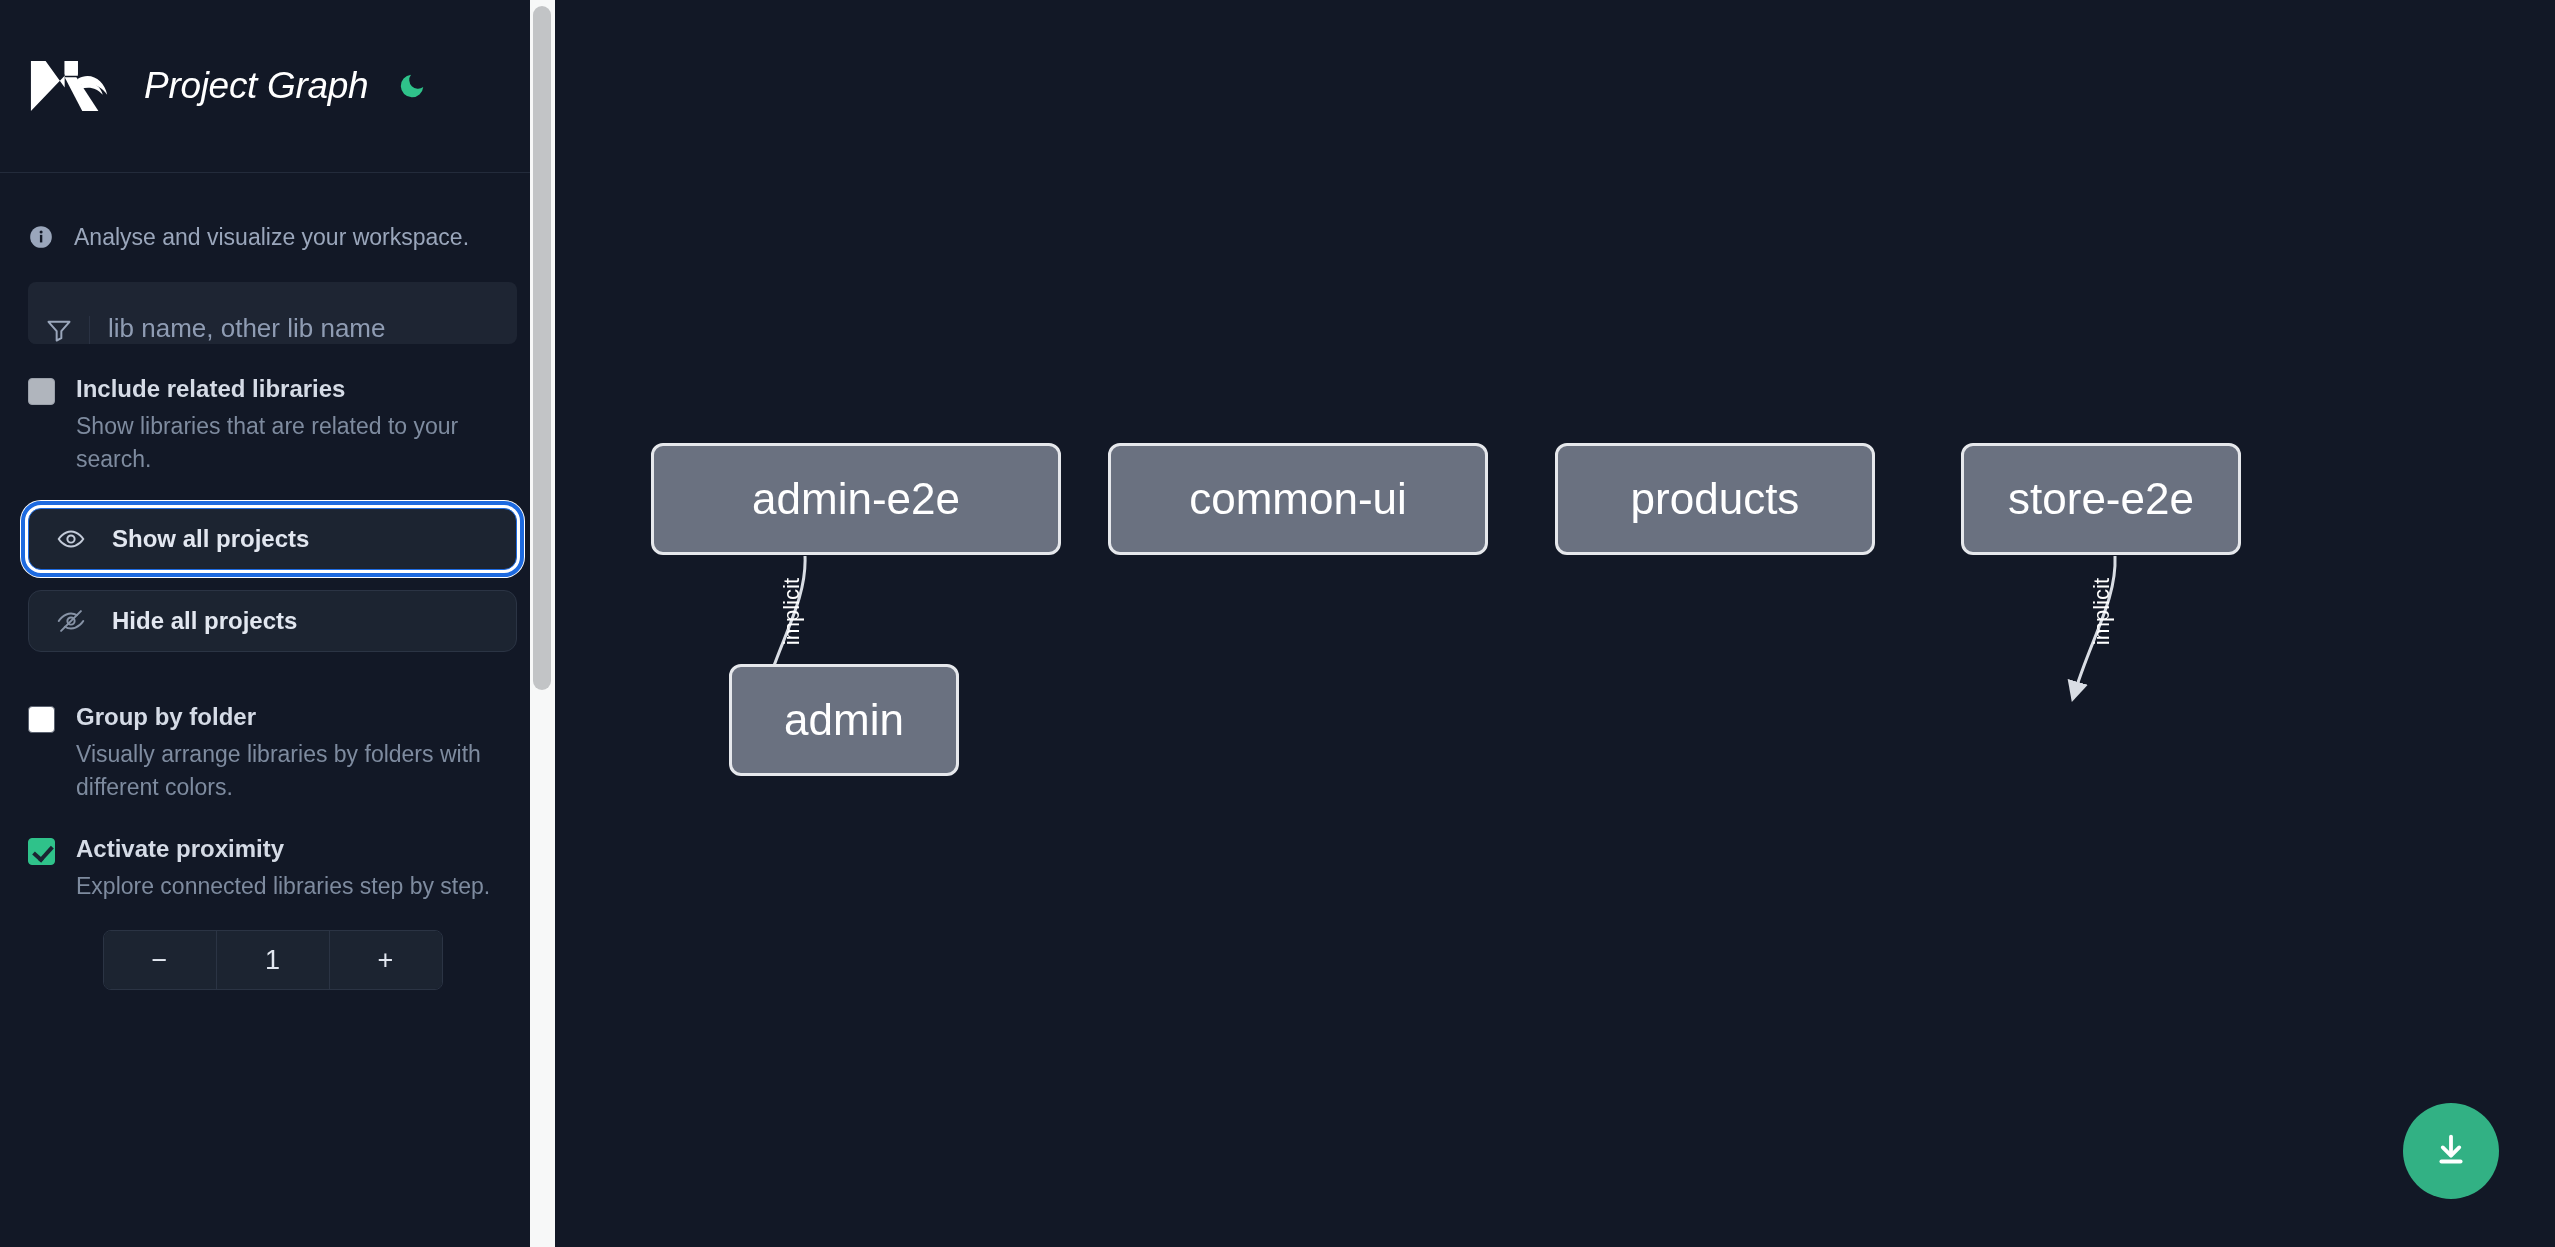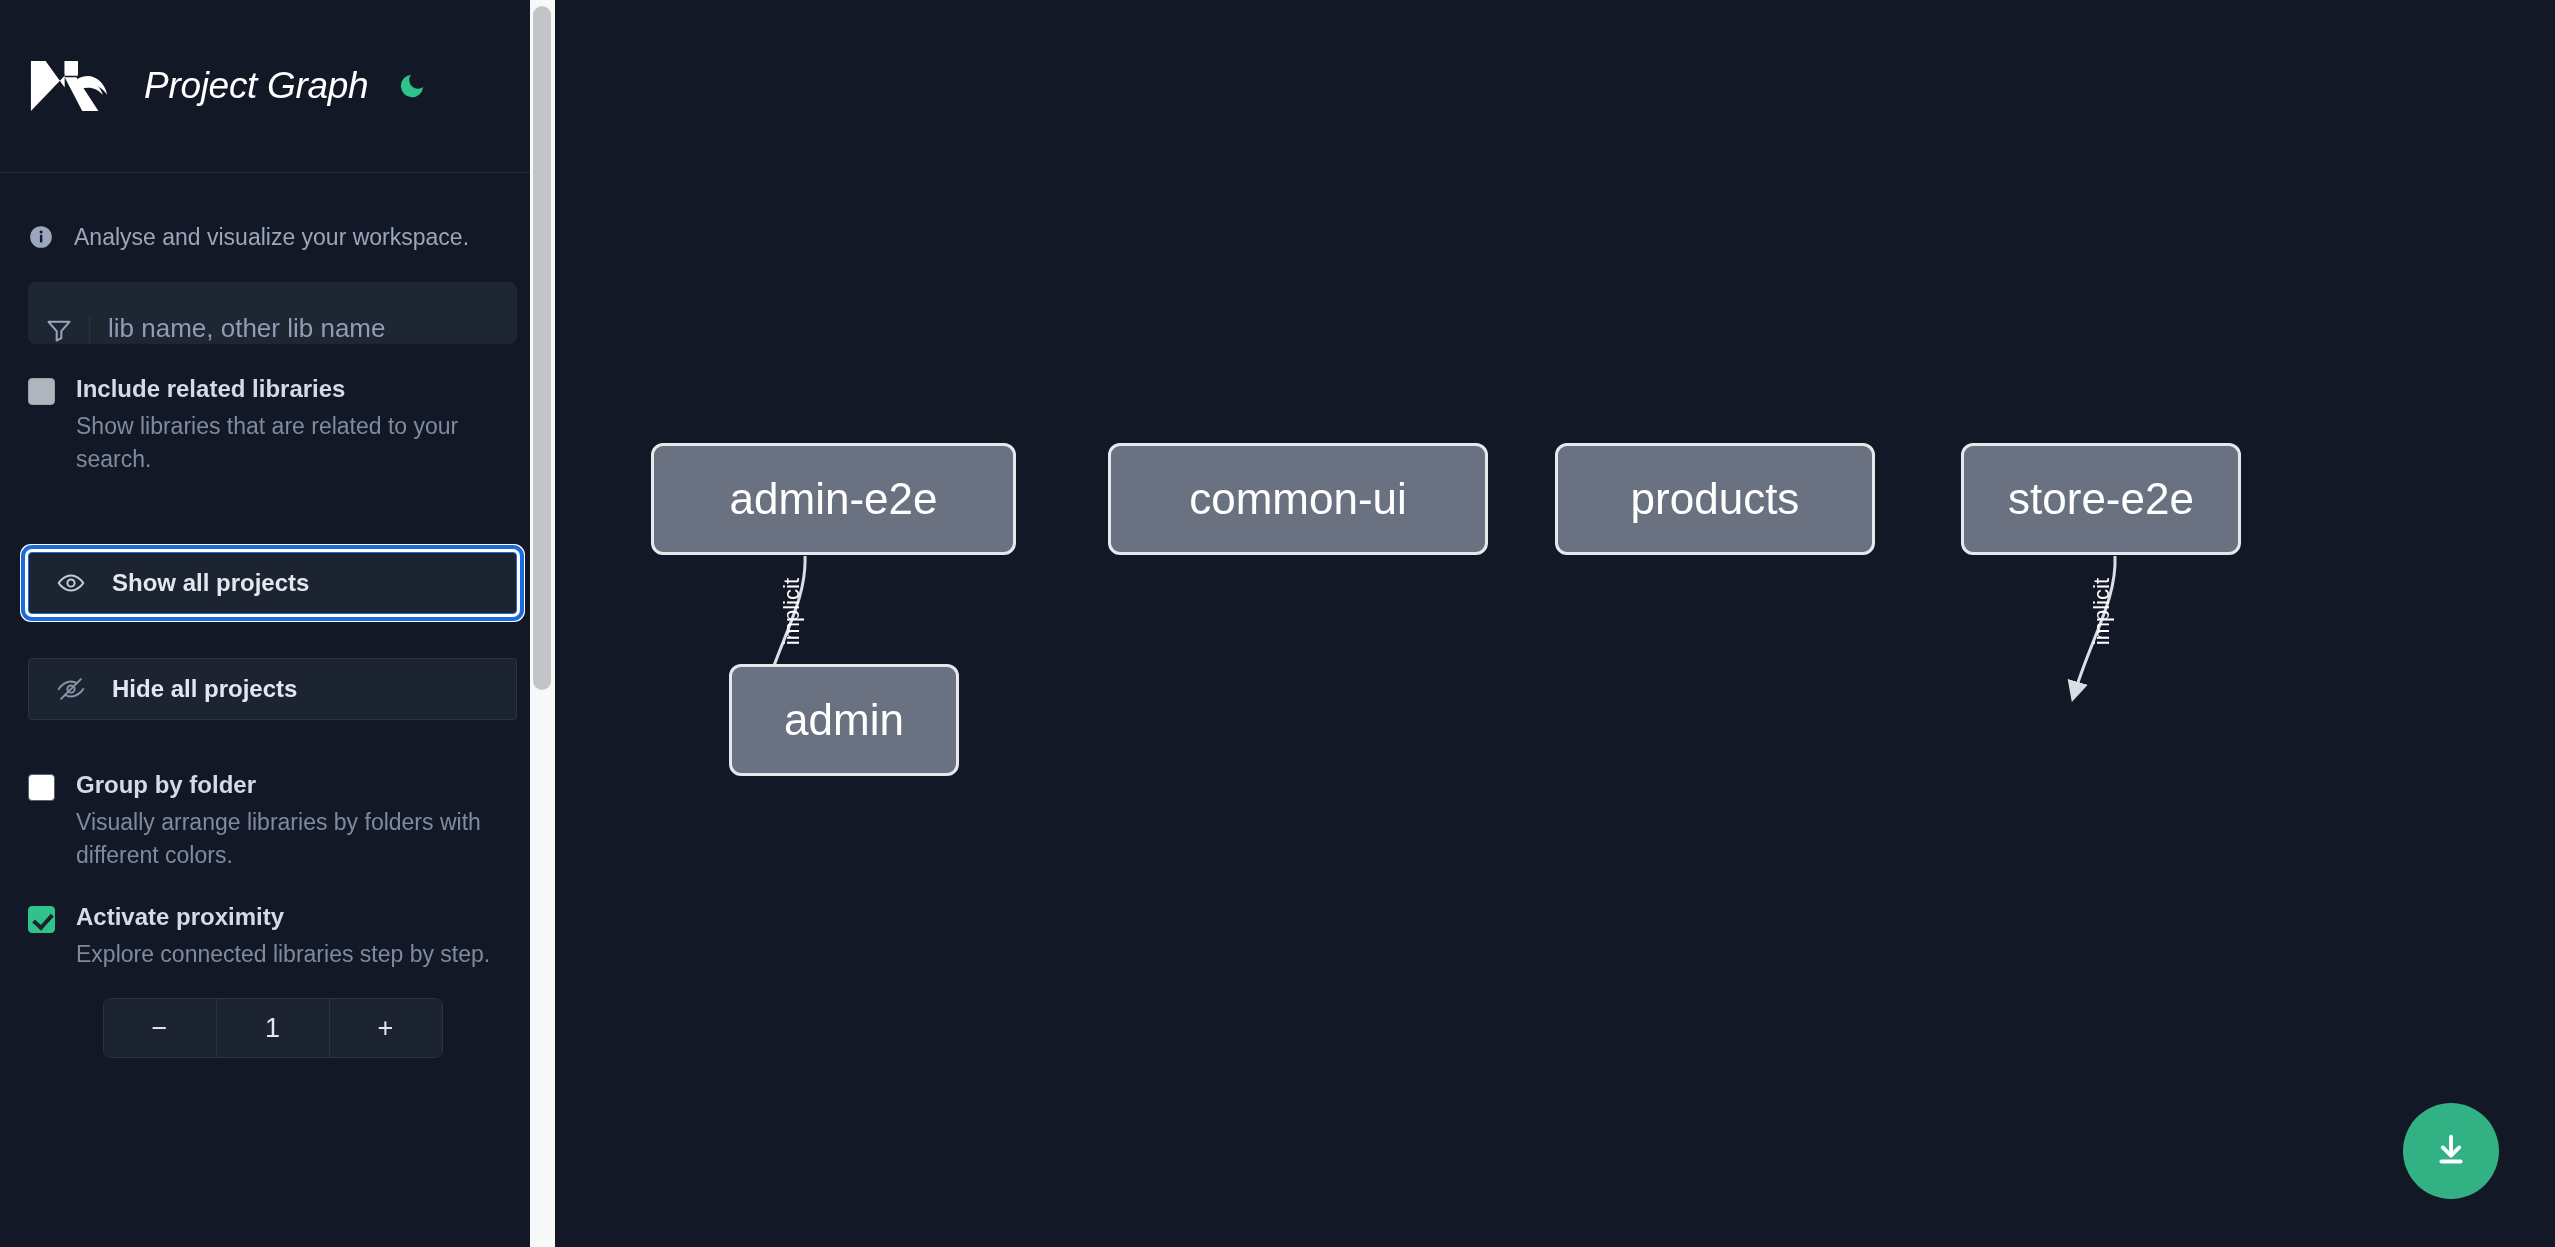--- a/index.html
+++ b/index.html
@@ -116,26 +116,25 @@
   }
 
   
   .btn-group { padding: 33px 28px 0 28px; }
   .sb-btn {
     position: relative;
     height: 62px;
     width: 100%;
     background: #1c2431;
     border: 1px solid #2b3444;
-    border-radius: 4px;
+    border-radius: 13px;
     display: flex; align-items: center;
     padding-left: 26px;
     cursor: pointer;
     margin-bottom: 20px;
-    margin-top: 44px;
   }
   .sb-btn.focused {
     outline: 4px solid #1d6ae0;
     outline-offset: 3px;
     box-shadow: 0 0 0 8px #ffffff;
     border-color: #1d6ae0;
   }
   .sb-btn .bicon {
     width: 32px; height: 32px; flex: 0 0 32px;
     display: flex; align-items: center; justify-content: center;
@@ -335,21 +334,21 @@
     <svg class="edge-svg" viewBox="0 0 2000 1247" preserveAspectRatio="none">
       <defs>
         <marker id="arrow" viewBox="0 0 10 10" refX="8" refY="5" markerWidth="7" markerHeight="7" orient="auto-start-reverse">
           <path d="M 0 0 L 10 5 L 0 10 z" fill="#d9dde4"></path>
         </marker>
       </defs>
       <path d="M 250 556 C 252 600 225 640 208 698" fill="none" stroke="#d9dde4" stroke-width="3" marker-end="url(#arrow)"></path>
       <path d="M 1560 556 C 1562 600 1535 640 1518 698" fill="none" stroke="#d9dde4" stroke-width="3" marker-end="url(#arrow)"></path>
     </svg>
 
-    <div class="node" style="left:96px;  top:443px;  width:365px; height:112px;">
+    <div class="node" style="left:96px;  top:443px;  width:410px; height:112px;">
       <span>admin-e2e</span>
     </div>
     <div class="node" style="left:553px; top:443px;  width:380px; height:112px;">
       <span>common-ui</span>
     </div>
     <div class="node" style="left:1000px; top:443px; width:320px; height:112px;">
       <span>products</span>
     </div>
     <div class="node" style="left:1406px; top:443px; width:280px; height:112px;">
       <span>store-e2e</span>

